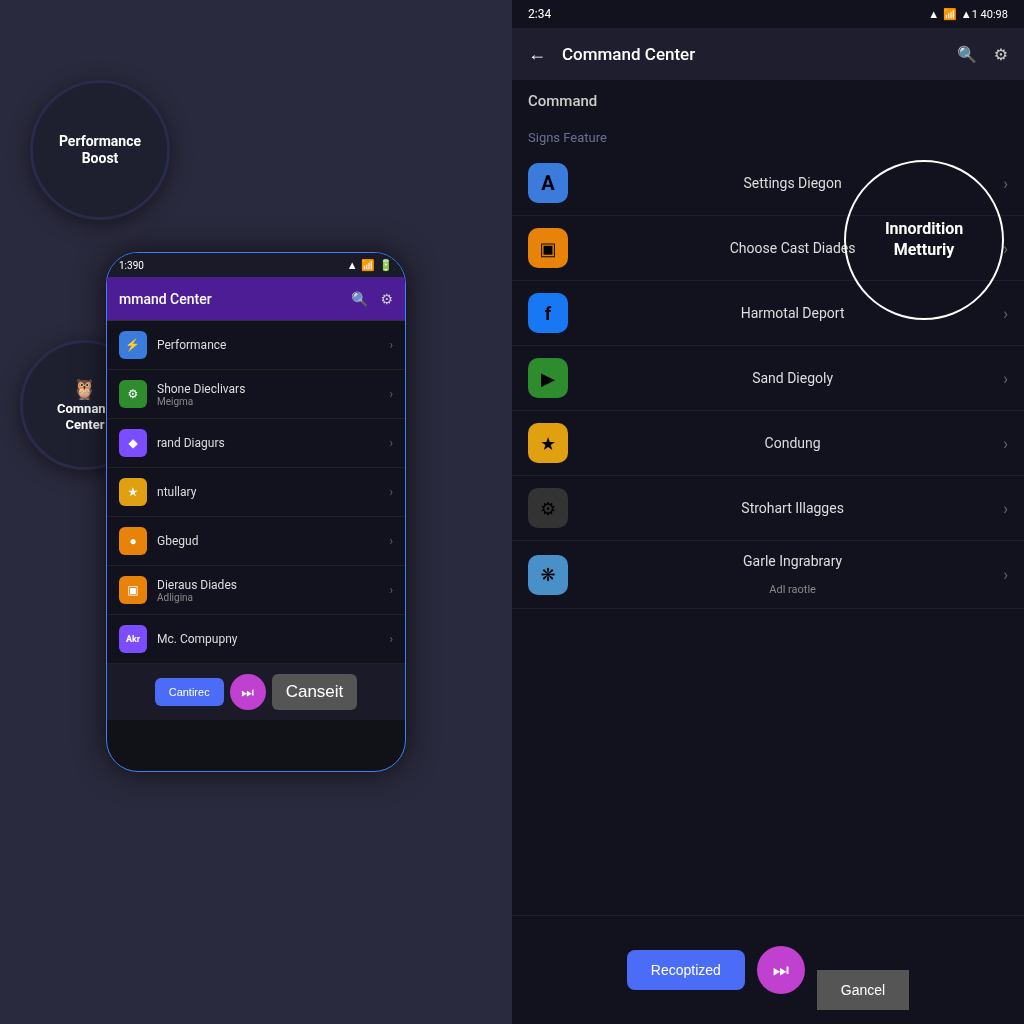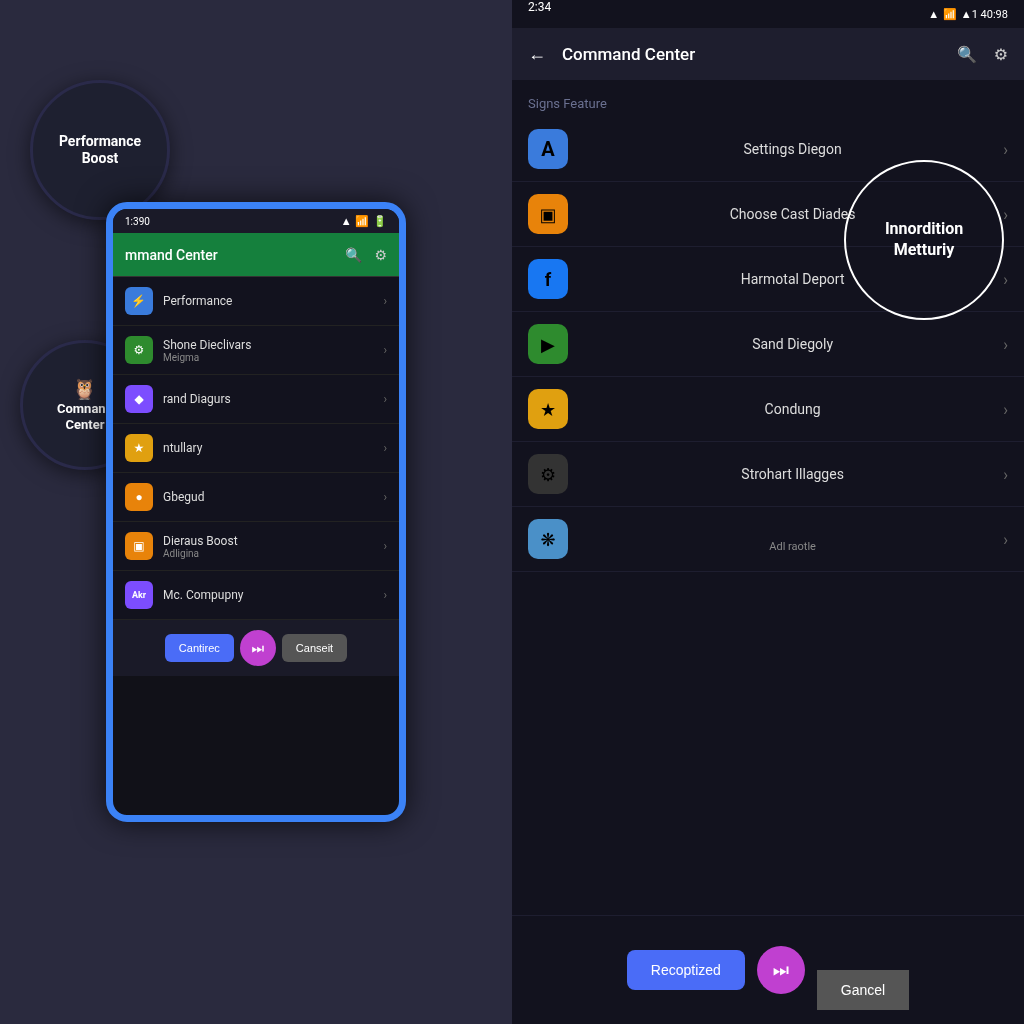--- a/index.html
+++ b/index.html
@@ -19,42 +19,42 @@
       background: #2a2a3e;
       position: relative;
       display: flex;
       align-items: center;
       justify-content: center;
     }
 
     
     .phone-frame {
       width: 300px;
-      height: 620px;
+      height: 520px;
       background: #111118;
-      border-radius: 21px;
-      border: 7px solid #3b82f6;
+      border-radius: 32px;
+      border: 1px solid #3b82f6;
       position: relative;
       overflow: hidden;
       box-shadow: 0 0 30px rgba(0,0,0,0.7);
     }
 
     .phone-status-bar {
       background: #1a1a28;
       height: 24px;
       display: flex;
       justify-content: space-between;
       align-items: center;
       padding: 0 12px;
       font-size: 10px;
       color: #fff;
     }
 
     .phone-header {
-      background: #15803d;
+      background: #4c1d95;
       height: 44px;
       display: flex;
       align-items: center;
       padding: 0 12px;
       border-bottom: 1px solid #333;
     }
 
     .phone-header-title {
       flex: 1;
       font-size: 14px;
@@ -143,21 +143,21 @@
       align-items: center;
       justify-content: center;
     }
 
     .btn-gray {
       background: #555;
       color: #fff;
       border: none;
       border-radius: 6px;
       padding: 8px 14px;
-      font-size: 11px;
+      font-size: 17px;
       cursor: pointer;
     }
 
     
     .callout-circle {
       position: absolute;
       border-radius: 50%;
       background: #1e2030;
       border: 3px solid #2a2a4a;
       display: flex;
@@ -196,20 +196,21 @@
       display: flex;
       flex-direction: column;
       position: relative;
     }
 
     .right-status-bar {
       background: #12121e;
       height: 28px;
       display: flex;
       justify-content: space-between;
+      align-items: center;
       padding: 0 16px;
       font-size: 12px;
       color: #fff;
     }
 
     .right-header {
       background: #1e1e2e;
       height: 52px;
       display: flex;
       align-items: center;
@@ -408,21 +409,21 @@
       <div class="phone-list-item">
         <div class="phone-list-item-icon ic-orange">●</div>
         <div class="phone-list-item-text">
           <div>Gbegud</div>
         </div>
         <span class="phone-list-item-chevron">›</span>
       </div>
       <div class="phone-list-item">
         <div class="phone-list-item-icon ic-orange">▣</div>
         <div class="phone-list-item-text">
-          <div>Dieraus Boost</div>
+          <div>Dieraus Diades</div>
           <div class="phone-list-item-sub">Adligina</div>
         </div>
         <span class="phone-list-item-chevron">›</span>
       </div>
       <div class="phone-list-item">
         <div class="phone-list-item-icon ic-purple" style="font-size:9px; font-weight:bold;">Akr</div>
         <div class="phone-list-item-text">
           <div>Mc. Compupny</div>
         </div>
         <span class="phone-list-item-chevron">›</span>
@@ -450,20 +451,21 @@
 
   <div class="right-header">
     <span class="right-header-back">←</span>
     <span class="right-header-title">Command Center</span>
     <div class="right-header-icons">
       <span>🔍</span>
       <span>⚙</span>
     </div>
   </div>
 
+  <div class="right-command-label">Command</div>
   <div class="right-section-label">Signs Feature</div>
 
   <div class="right-list">
     <div class="right-list-item">
       <div class="right-icon ic-blue" style="font-size:20px; font-weight:bold;">A</div>
       <div class="right-item-text">
         <div class="right-item-title">Settings Diegon</div>
       </div>
       <span class="right-item-chevron">›</span>
     </div>
@@ -498,20 +500,21 @@
     <div class="right-list-item">
       <div class="right-icon ic-dark">⚙</div>
       <div class="right-item-text">
         <div class="right-item-title">Strohart Illagges</div>
       </div>
       <span class="right-item-chevron">›</span>
     </div>
     <div class="right-list-item">
       <div class="right-icon ic-light-blue">❋</div>
       <div class="right-item-text">
+        <div class="right-item-title">Garle Ingrabrary</div>
         <div class="right-item-sub">Adl raotle</div>
       </div>
       <span class="right-item-chevron">›</span>
     </div>
   </div>
 
   <div class="innordition-circle">
     <span style="white-space:pre-line;">Innordition
 Metturiy</span>
   </div>

